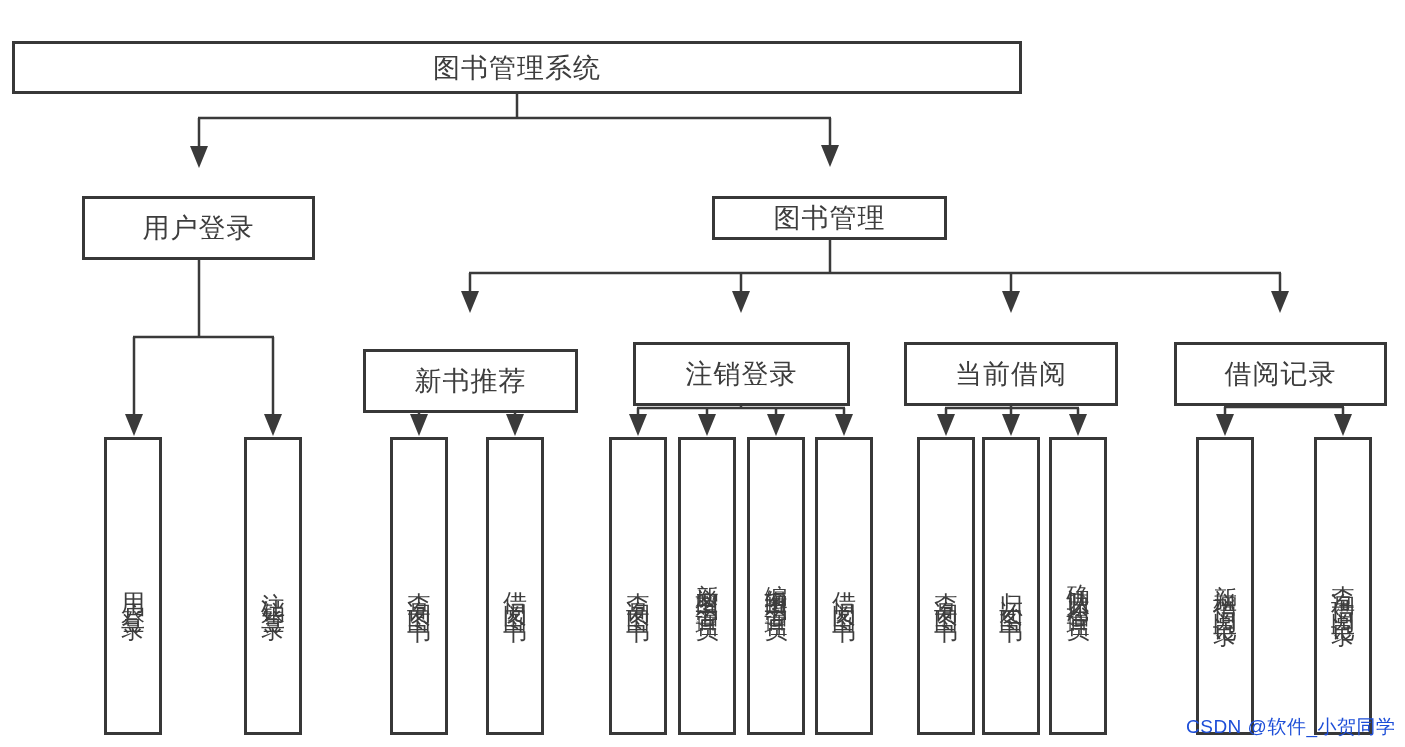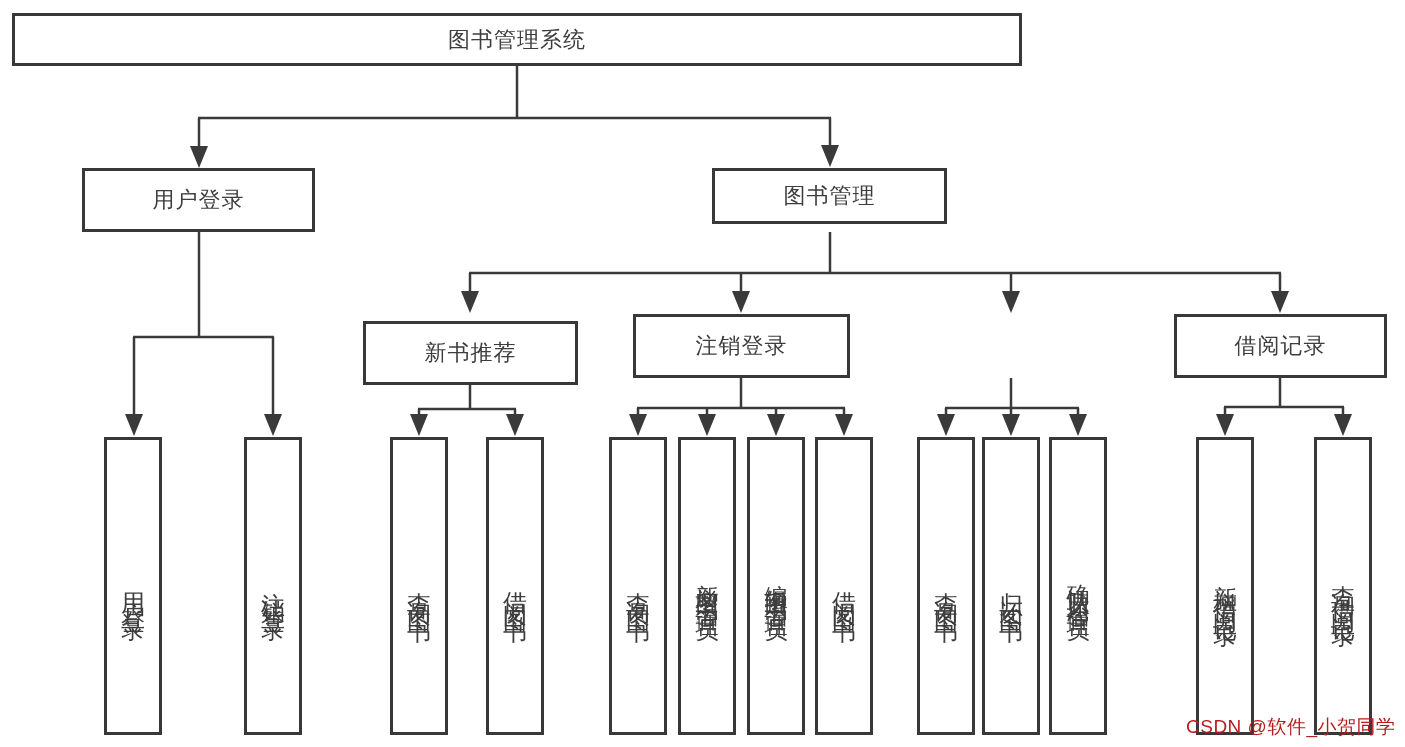--- a/index.html
+++ b/index.html
@@ -10,21 +10,21 @@
     font-family:"Liberation Sans","DejaVu Sans",sans-serif;
     overflow:hidden;
   }
   #edges{position:absolute;left:0;top:0;z-index:1;}
   .hbox{
     position:absolute;z-index:2;
     box-sizing:border-box;
     border:3px solid #383838;
     background:#ffffff;
     display:flex;align-items:center;justify-content:center;
-    color:#3d3d3d;font-size:22px;letter-spacing:1px;
+    color:#3d3d3d;font-size:27px;letter-spacing:1px;margin-top:28px;
   }
   .vbox{
     position:absolute;z-index:2;
     box-sizing:border-box;
     top:437px;height:298px;width:58px;
     border:3px solid #383838;
     background:#ffffff;
     display:flex;align-items:center;justify-content:center;
     color:#3d3d3d;font-size:24px;
   }
@@ -34,21 +34,21 @@
     line-height:1;
     white-space:nowrap;
   }
   .ls4{letter-spacing:9px;margin-bottom:-9px;}
   .ls6{letter-spacing:8px;margin-bottom:-8px;}
   .ls9{letter-spacing:5px;margin-bottom:-5px;font-size:23px;}
   #watermark{
     position:absolute;z-index:3;
     left:1186px;top:714px;
     font-size:19px;
-    color:#b91c1c;
+    color:#1d4ed8;
     letter-spacing:0.5px;
     white-space:nowrap;
   }
 </style>
 </head>
 <body>
 
 <div id="canvas">
 
   <svg id="edges" width="1405" height="747" viewBox="0 0 1405 747" fill="none" xmlns="http://www.w3.org/2000/svg">
@@ -117,29 +117,32 @@
     </g>
   </svg>
 
   <div class="hbox" style="left:12px;top:13px;width:1010px;height:53px;">
     <span>图书管理系统</span>
   </div>
 
   <div class="hbox" style="left:82px;top:168px;width:233px;height:64px;">
     <span>用户登录</span>
   </div>
-  <div class="hbox" style="left:712px;top:168px;width:235px;height:56px;text-align:right;">
+  <div class="hbox" style="left:712px;top:168px;width:235px;height:44px;text-align:right;">
     <span>图书管理</span>
   </div>
 
   <div class="hbox" style="left:363px;top:321px;width:215px;height:64px;">
     <span>新书推荐</span>
   </div>
   <div class="hbox" style="left:633px;top:314px;width:217px;height:64px;">
     <span>注销登录</span>
+  </div>
+  <div class="hbox" style="left:904px;top:314px;width:214px;height:64px;">
+    <span>当前借阅</span>
   </div>
   <div class="hbox" style="left:1174px;top:314px;width:213px;height:64px;">
     <span>借阅记录</span>
   </div>
 
   <div class="vbox" style="left:104px;">
     <span class="vlabel ls4">用户登录</span>
   </div>
   <div class="vbox" style="left:244px;">
     <span class="vlabel ls4">注销登录</span>

